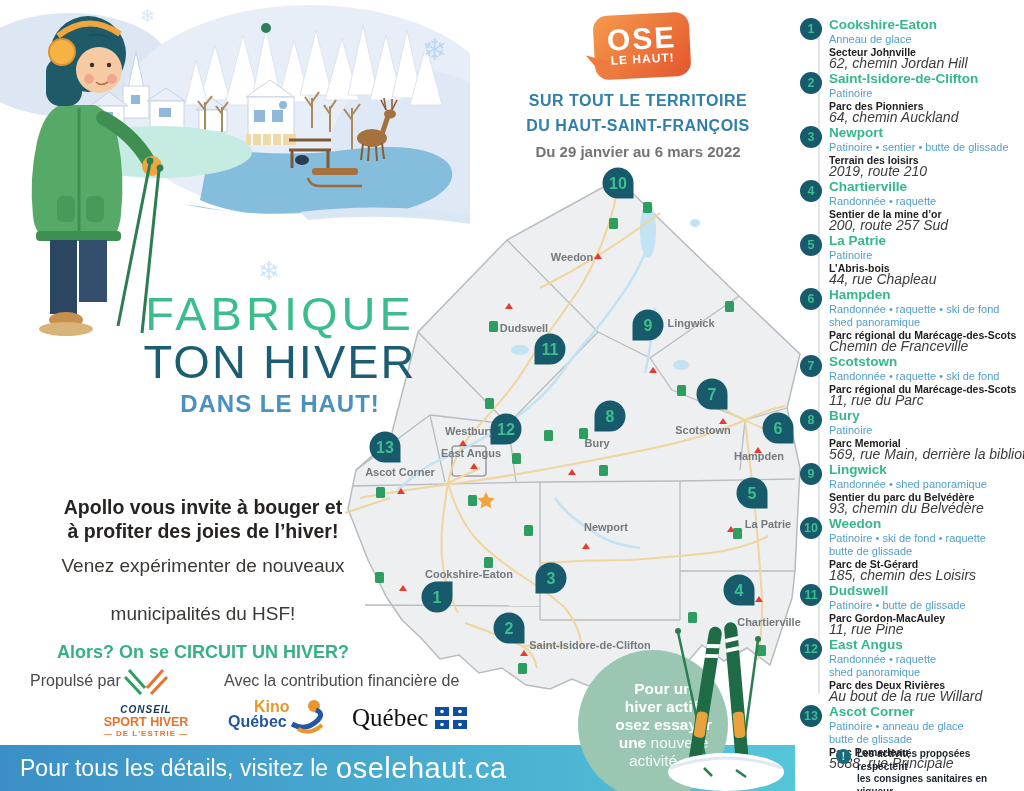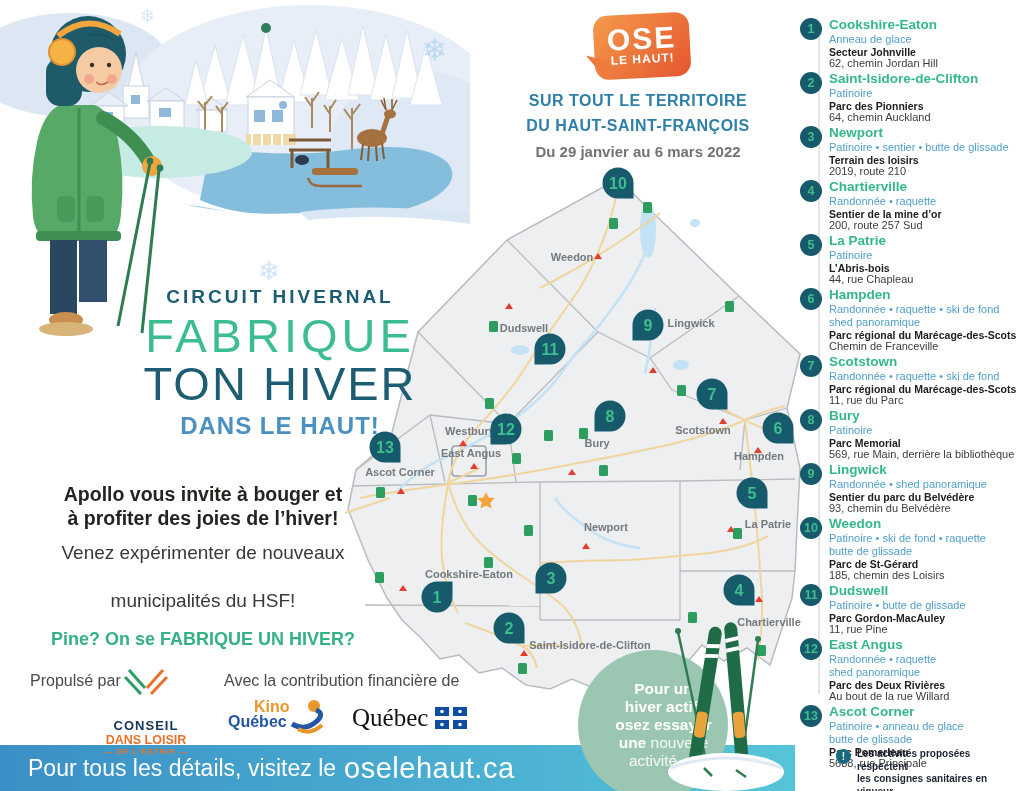--- a/index.html
+++ b/index.html
@@ -21,28 +21,28 @@
   .hdr{position:absolute;left:468px;top:88px;width:340px;text-align:center;z-index:3;}
   .hdr .t{font-size:16px;font-weight:bold;color:#2f7fa8;line-height:25px;letter-spacing:.5px;}
   .hdr .d{font-size:15px;font-weight:bold;color:#737373;margin-top:5px;}
   
   .hero{position:absolute;left:95px;top:286px;width:370px;text-align:center;z-index:3;}
   .hero .k{font-size:19px;font-weight:bold;letter-spacing:3px;color:#1d5d74;}
   .hero .f{font-size:47px;color:#3cbd8d;letter-spacing:4px;margin-top:4px;line-height:48px;}
   .hero .t2{font-size:47px;color:#1d5d74;letter-spacing:2px;line-height:48px;}
   .hero .t3{font-size:24px;font-weight:bold;color:#4a90c0;letter-spacing:1px;margin-top:4px;}
   
-  .intro{position:absolute;left:28px;top:482px;width:350px;text-align:center;z-index:3;}
+  .intro{position:absolute;left:28px;top:495px;width:350px;text-align:center;z-index:3;}
   .intro .b{font-size:19.5px;font-weight:bold;color:#262321;line-height:24px;}
   .intro .p{font-size:19px;color:#3b3835;line-height:24px;margin-top:11px;}
   .intro .c{font-size:18px;font-weight:bold;color:#35b183;margin-top:16px;}
   
   .spon-label{position:absolute;font-size:16px;color:#4a4a4a;z-index:3;}
   .csl{position:absolute;left:96px;top:668px;width:100px;text-align:center;z-index:3;}
-  .csl .c1{font-size:13px;font-weight:bold;color:#16355a;letter-spacing:1px;margin-top:16px;}
+  .csl .c1{font-size:10px;font-weight:bold;color:#16355a;letter-spacing:1px;margin-top:2px;font-style:italic;}
   .csl .c2{font-size:12.5px;font-weight:bold;color:#e8722c;}
   .csl .c3{font-size:8px;font-weight:bold;color:#e8722c;letter-spacing:1px;}
   .kino{position:absolute;left:226px;top:698px;width:100px;height:40px;z-index:3;}
   .kino .k1{position:absolute;left:28px;top:0;font-size:16px;font-weight:bold;color:#e8972c;}
   .kino .k2{position:absolute;left:2px;top:15px;font-size:16px;font-weight:bold;color:#2456a4;}
   .qc{position:absolute;left:352px;top:704px;z-index:3;display:flex;align-items:center;gap:7px;}
   .qc .qt{font-family:"Liberation Serif",serif;font-size:25px;color:#121212;}
   
   .map{position:absolute;left:340px;top:168px;width:462px;height:530px;z-index:2;}
   .map svg{position:absolute;left:0;top:0;}
@@ -56,25 +56,25 @@
   .pin.tr{border-radius:50% 0 50% 50%;}
   
   .side{position:absolute;left:800px;top:18px;width:222px;z-index:3;}
   .timeline{position:absolute;left:818px;top:34px;width:2px;height:660px;background:#e2e6e9;z-index:2;}
   .loc{display:flex;gap:7px;margin-bottom:3px;position:relative;z-index:3;}
   .snum{flex:0 0 auto;width:22px;height:22px;border-radius:50%;background:#175a6c;color:#3fbe8d;
         font-size:12.5px;font-weight:bold;display:flex;align-items:center;justify-content:center;}
   .loc .nm{font-size:13.5px;font-weight:bold;color:#35b888;line-height:14px;white-space:nowrap;}
   .loc .ac{font-size:11px;color:#519fc9;line-height:12px;white-space:nowrap;margin-top:1px;}
   .loc .vn{font-size:10.5px;font-weight:bold;color:#232020;line-height:11px;margin-top:2px;white-space:nowrap;}
-  .loc .ad{font-size:11px;color:#3c3c3c;line-height:11px;white-space:nowrap;}
+  .loc .ad{font-size:14px;color:#3c3c3c;line-height:11px;white-space:nowrap;font-style:italic;}
   
   .bar{position:absolute;left:0;top:745px;width:795px;height:46px;z-index:2;
        background:linear-gradient(90deg,#3b8fc6,#55c5d8);display:flex;align-items:center;
-       color:#fff;padding-left:28px;box-sizing:border-box;}
+       color:#fff;padding-left:20px;box-sizing:border-box;}
   .bar .pre{font-size:23px;}
   .bar .site{font-size:29px;font-weight:normal;margin-left:8px;letter-spacing:.5px;}
   
   .badge{position:absolute;left:578px;top:650px;width:150px;height:150px;border-radius:50%;
          background:#9bc7b2;z-index:4;display:flex;flex-direction:column;align-items:center;
          justify-content:center;color:#fff;text-align:center;line-height:18px;}
   .badge .bb{font-size:15.5px;font-weight:bold;padding-left:21px;}
   .badge .bl{font-size:15.5px;font-weight:normal;opacity:.9;}
   
   .skis{position:absolute;left:660px;top:620px;width:128px;height:171px;z-index:5;}
@@ -216,49 +216,48 @@
   <div class="l2">LE HAUT!</div>
 </div>
 
 <div class="hdr">
   <div class="t">SUR TOUT LE TERRITOIRE</div>
   <div class="t">DU HAUT-SAINT-FRANÇOIS</div>
   <div class="d">Du 29 janvier au 6 mars 2022</div>
 </div>
 
 <div class="hero">
-  <div class="k">CIRCUIT HIVERNAL</div>
   <div class="f">FABRIQUE</div>
   <div class="t2">TON HIVER</div>
   <div class="t3">DANS LE HAUT!</div>
 </div>
 
 <div class="intro">
   <div class="b"><span>Apollo vous invite à bouger et</span><br>
   <span>à profiter des joies de l’hiver!</span></div>
   <div class="p"><span>Venez expérimenter de nouveaux</span><br>
   <br>
   <span>municipalités du HSF!</span></div>
-  <div class="c">Pine? On se FABRIQUE UN HIVER?</div>
+  <div class="c">Alors? On se CIRCUIT UN HIVER?</div>
 </div>
 
 <div class="spon-label" style="left:30px;top:672px;">Propulsé par</div>
 <div class="csl">
   <svg width="46" height="30" viewBox="0 0 46 30">
     <g stroke="#2e9e60" stroke-width="3">
         <line x1="6" y1="2" x2="22" y2="20"></line>
         <line x1="2" y1="9" x2="18" y2="26"></line>
       </g>
     <g stroke="#e8722c" stroke-width="3">
         <line x1="40" y1="2" x2="24" y2="20"></line>
         <line x1="44" y1="9" x2="28" y2="26"></line>
       </g>
   </svg>
   <div class="c1">CONSEIL</div>
-  <div class="c2">DANS LOISIR</div>
+  <div class="c2">SPORT HIVER</div>
   <div class="c3">— DE L'ESTRIE —</div>
 </div>
 <div class="spon-label" style="left:224px;top:672px;">Avec la contribution financière de</div>
 <div class="kino">
   <span class="k1">Kino</span>
   <span class="k2">Québec</span>
   <svg width="38" height="38" viewBox="0 0 38 38" style="position:absolute;left:62px;top:0;">
     <circle cx="26" cy="8" r="6" fill="#e8972c"></circle>
     <path d="M4,26 Q18,34 30,22 Q36,15 28,12" stroke="#2456a4" stroke-width="5" fill="none"></path>
     <path d="M10,31 Q22,38 34,27" stroke="#e8972c" stroke-width="4" fill="none"></path>

